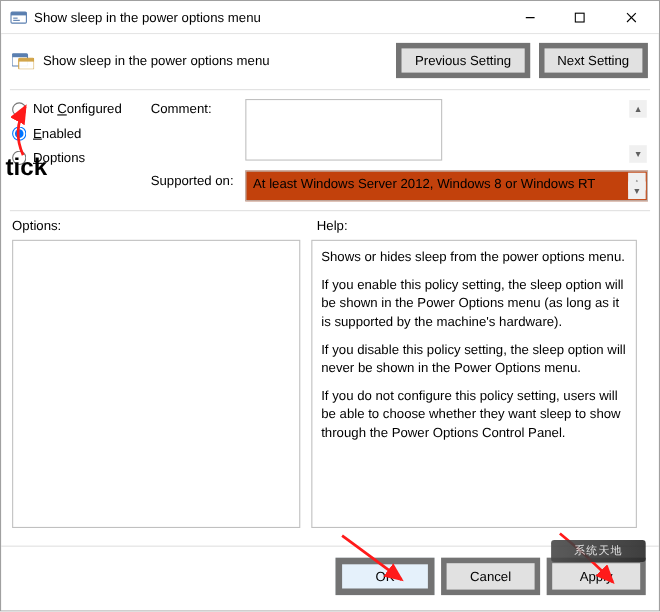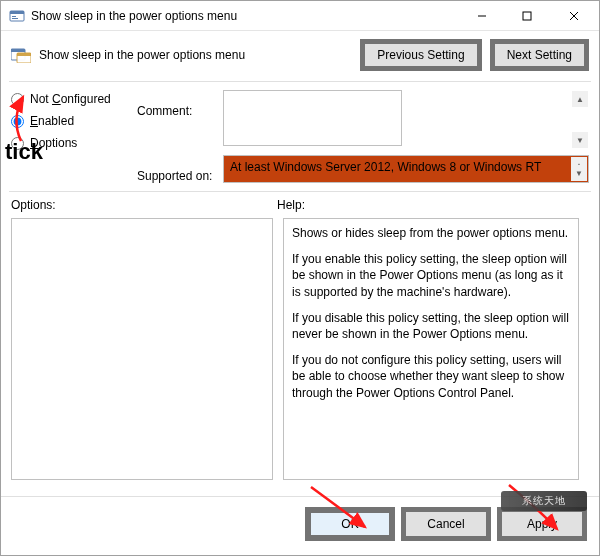--- a/index.html
+++ b/index.html
@@ -66,21 +66,21 @@
     width: 122px;
     display: flex; flex-direction: column; gap: 8px;
     padding-top: 2px;
     position: relative;
   }
   .radio-row { display: flex; align-items: center; gap: 4px; white-space: nowrap; }
   .radio-row input { margin: 0 2px 0 0; }
   .radio-row label .ul { text-decoration: underline; }
   .fields-col { flex: 1; display: flex; flex-direction: column; gap: 6px; }
   .field-row { display: flex; gap: 6px; align-items: flex-start; }
-  .field-label { width: 80px; text-align: left; padding-top: 2px; margin-top: 12px; }
+  .field-label { width: 80px; text-align: left; padding-top: 2px; }
   .comment-box {
     flex: 1; height: 56px;
     border: 1px solid #c0c0c0;
     background: #fff;
     position: relative;
     resize: none;
     font-family: inherit; font-size: 12px;
     padding: 2px 18px 2px 4px;
   }
   .supported-box {
@@ -94,21 +94,21 @@
   }
   .scroll-arrow {
     position: absolute; right: 1px; width: 16px; height: 16px;
     background: #f0f0f0;
     display: flex; align-items: center; justify-content: center;
     font-size: 8px; color: #606060;
   }
   .scroll-arrow.up { top: 1px; }
   .scroll-arrow.down { bottom: 1px; }
   
-  .labels-row { display: flex; padding: 6px 10px 2px 10px; gap: 4px; align-items: flex-end; }
+  .labels-row { display: flex; padding: 6px 10px 2px 10px; gap: 15px; align-items: flex-end; }
   .labels-row .lbl-options { width: 262px; }
   .panes-row {
     display: flex; gap: 10px;
     padding: 4px 20px 6px 10px;
     flex: 1;
     min-height: 0;
   }
   .pane {
     border: 1px solid #c0c0c0;
     background: #fff;

